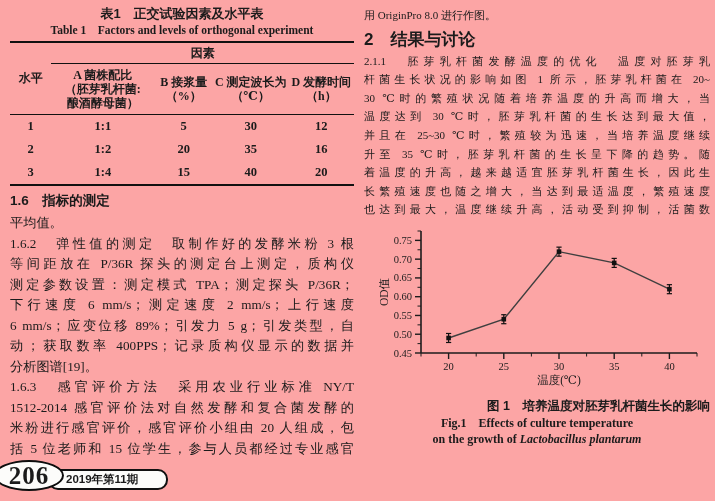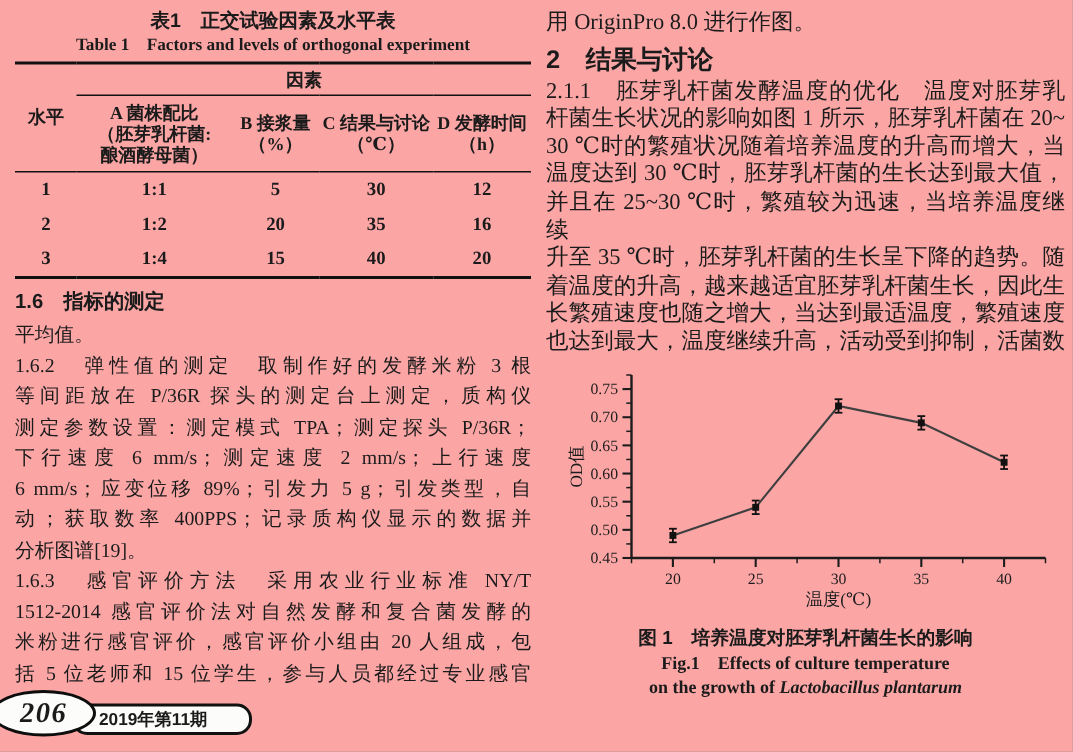--- a/index.html
+++ b/index.html
@@ -26,41 +26,41 @@
   tr.data-row td{ height:21px; font-size:12.5px;}
 
   
   .heading-sm{ font-family:"Liberation Sans","DejaVu Sans",sans-serif; font-weight:bold;
     font-size:13.5px; line-height:18px; margin:6px 0 3px 0;}
   .heading-lg{ font-family:"Liberation Sans","DejaVu Sans",sans-serif; font-weight:bold;
     font-size:17px; line-height:23px; margin:3px 0 1px 0;}
   .para{ white-space:pre-line; font-size:13.2px; line-height:20.5px;
     text-align:justify; text-align-last:justify; text-justify:inter-character;}
   .para-end{ white-space:pre-line; font-size:13.2px; line-height:20.5px; text-align:left;}
-  #col-right .para, #col-right .para-end{ font-size:15px; line-height:18.6px;}
+  #col-right .para, #col-right .para-end{ font-size:11px; line-height:18.6px;}
 
   
   #chart{ width:346px; height:172px; margin-top:2px;}
   #chart svg{ display:block;}
 
   
-  .cap-zh{ text-align:center; font-family:"Liberation Sans","DejaVu Sans",sans-serif;
+  .cap-zh{ text-align:right; font-family:"Liberation Sans","DejaVu Sans",sans-serif;
     font-weight:bold; font-size:12.5px; line-height:18px; margin-top:4px;}
   .cap-en{ text-align:center; font-weight:bold; font-size:12px; line-height:16px;}
   .species{ font-style:italic;}
 
   
   #footer{ position:absolute; left:4px; top:460px; width:220px; height:34px;}
   #issue-tab{ position:absolute; left:44px; top:9px; height:17px; background:#fcfcfa;
     border:2px solid #111; border-radius:10px; display:flex; align-items:center;
     padding:0 28px 0 16px; font-family:"Liberation Sans","DejaVu Sans",sans-serif;
     font-size:11.5px; font-weight:bold; z-index:1;}
   #page-oval{ position:absolute; left:-10px; top:0; width:66px; height:27px; background:#fcfcfa;
     border:2px solid #0d0d0d; border-radius:50%; display:flex; align-items:center; justify-content:center; z-index:2;}
-  #page-num{ font-style:italic; font-weight:bold; font-size:19px; letter-spacing:1px;}
+  #page-num{ font-weight:bold; font-size:25px; letter-spacing:1px;}
 </style>
 </head>
 <body>
 
 <div id="page">
 
   <div id="col-left" class="col">
 
     <div class="tbl-title-zh">表1　正交试验因素及水平表</div>
     <div class="tbl-title-en">Table 1　Factors and levels of orthogonal experiment</div>
@@ -77,21 +77,21 @@
           <tr>
         <th class="level-hd" rowspan="2">水平</th>
         <th class="group-hd" colspan="4">因素</th>
       </tr>
       <tr class="factor-row">
         <th>A 菌株配比
 （胚芽乳杆菌:
 酿酒酵母菌）</th>
         <th>B 接浆量
 （%）</th>
-        <th>C 结果与讨论
+        <th>C 测定波长为
 （℃）</th>
         <th>D 发酵时间
 （h）</th>
       </tr>
       <tr class="data-row">
         <td>1</td>
         <td>1:1</td>
         <td>5</td>
         <td>30</td>
         <td>12</td>

